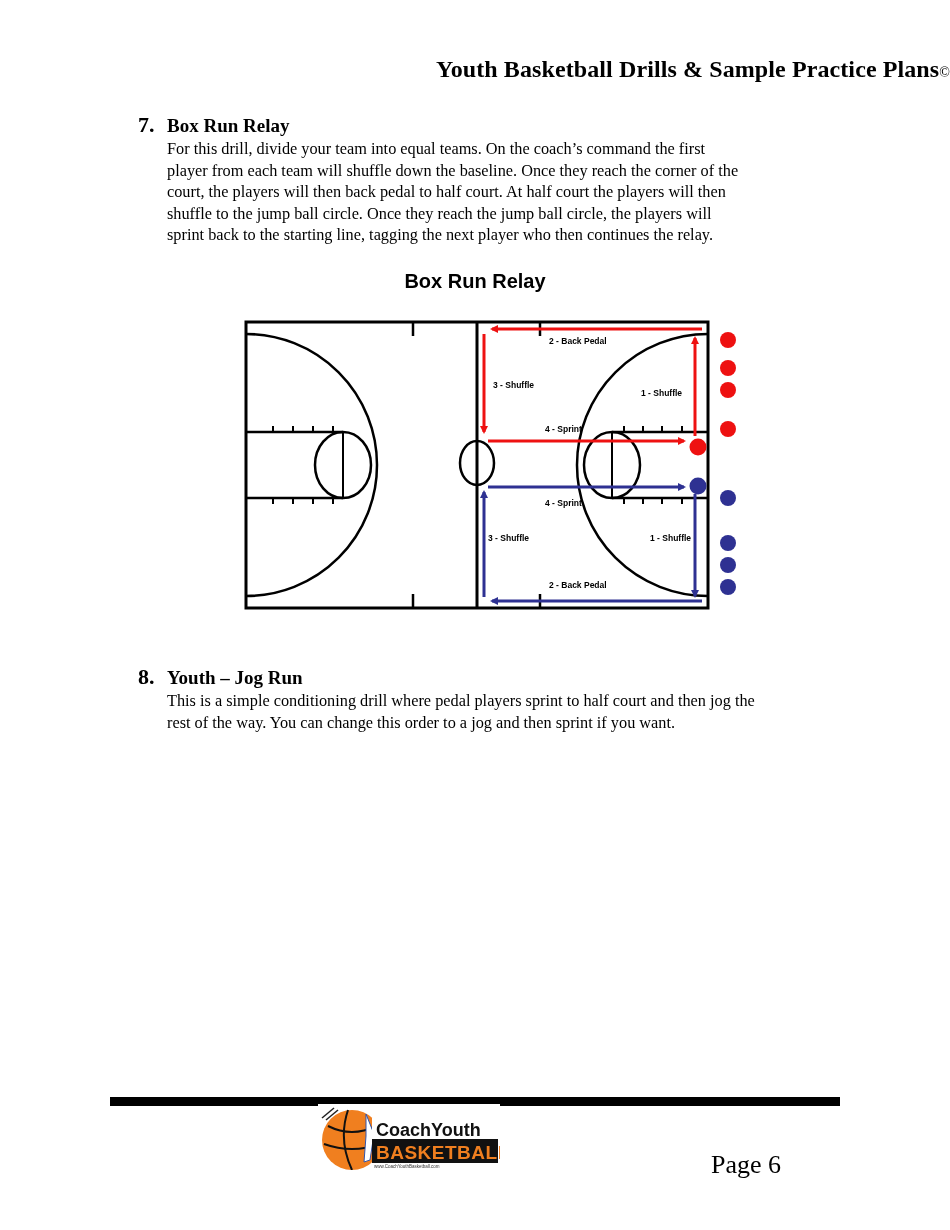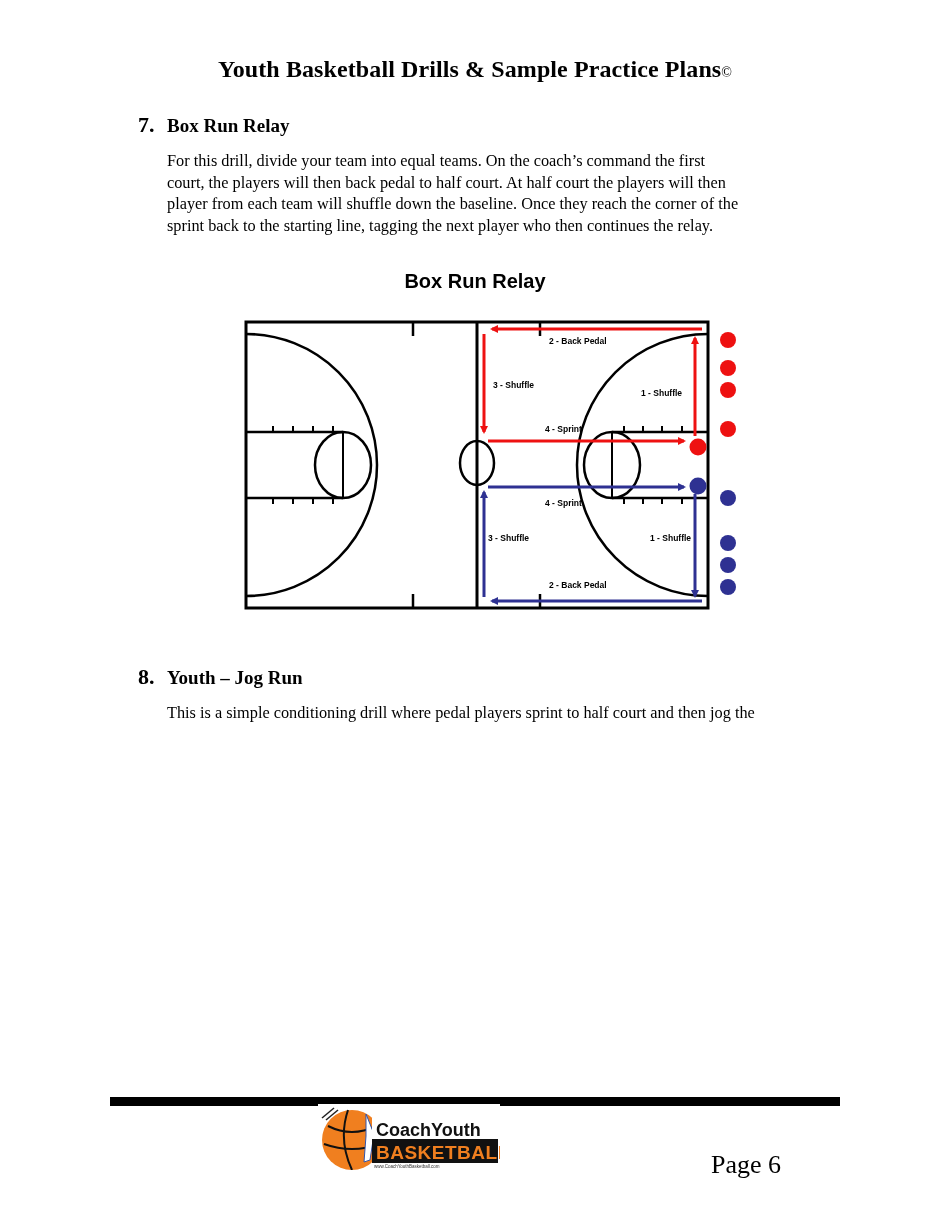--- a/index.html
+++ b/index.html
@@ -1,23 +1,23 @@
 <!DOCTYPE html>
 <html><head>
 <meta charset="utf-8">
 <style>
   html, body { margin: 0; padding: 0; background: #ffffff; }
   body { width: 950px; height: 1230px; position: relative; overflow: hidden; font-family: "Liberation Serif", "DejaVu Serif", serif; color: #000; }
-  .page-title { position: absolute; top: 56px; left: 0; width: 950px; text-align: center; font-size: 24px; font-weight: bold; letter-spacing: 0.1px; }
+  .page-title { position: absolute; top: 56px; left: 0; width: 950px; text-align: right; font-size: 24px; font-weight: bold; letter-spacing: 0.1px; }
   .page-title .copy { font-size: 14px; font-weight: normal; }
   .section { position: absolute; left: 138px; width: 720px; }
   .sec-head { display: flex; align-items: baseline; }
   .sec-num { font-weight: bold; font-size: 22px; width: 29px; }
   .sec-title { font-weight: bold; font-size: 19px; }
-  .sec-body { margin-left: 29px; font-size: 16.3px; line-height: 21.6px; margin-top: 12px; }
+  .sec-body { margin-left: 29px; font-size: 16.3px; line-height: 21.6px; margin-top: 0; }
   .sec-body p { margin: 0; white-space: nowrap; }
   .diagram-title { position: absolute; top: 270px; left: 0; width: 950px; text-align: center; font-family: "Liberation Sans", "DejaVu Sans", sans-serif; font-weight: bold; font-size: 20px; }
   .court { position: absolute; left: 240px; top: 314px; }
   .court text { font-family: "Liberation Sans", "DejaVu Sans", sans-serif; font-weight: bold; font-size: 8.5px; }
   .footer-bar { position: absolute; left: 110px; top: 1097px; width: 730px; height: 9px; background: #000; }
   .logo { position: absolute; left: 318px; top: 1104px; width: 182px; height: 66px; background: #fff; }
   .logo text { font-family: "Liberation Sans", "DejaVu Sans", sans-serif; }
   .page-num { position: absolute; left: 711px; top: 1150px; font-size: 26px; }
 </style>
 </head>
@@ -25,22 +25,23 @@
 
 <div class="page-title"><span>Youth Basketball Drills &amp; Sample Practice Plans</span><span class="copy">©</span></div>
 
 <div class="section" style="top:112px;">
   <div class="sec-head">
     <span class="sec-num">7.</span>
     <span class="sec-title">Box Run Relay</span>
   </div>
   <div class="sec-body">
     <p>For this drill, divide your team into equal teams.  On the coach’s command the first</p>
+    <p>player from each team will shuffle down the baseline. Once they reach the corner of the</p>
     <p>court, the players will then back pedal to half court.  At half court the players will then</p>
-    <p>player from each team will shuffle down the baseline. Once they reach the corner of the</p>
+    <p>shuffle to the jump ball circle.  Once they reach the jump ball circle, the players will</p>
     <p>sprint back to the starting line, tagging the next player who then continues the relay.</p>
   </div>
 </div>
 
 <div class="diagram-title">Box Run Relay</div>
 
 <svg class="court" width="510" height="300" viewBox="0 0 510 300">
   <defs>
     <marker id="arR" markerWidth="8" markerHeight="8" refX="6" refY="4" orient="auto" markerUnits="userSpaceOnUse">
         <path d="M0,0 L8,4 L0,8 z" fill="#ee1111"></path>
@@ -136,20 +137,21 @@
   </g>
 </svg>
 
 <div class="section" style="top:664px;">
   <div class="sec-head">
     <span class="sec-num">8.</span>
     <span class="sec-title">Youth – Jog Run</span>
   </div>
   <div class="sec-body">
     <p>This is a simple conditioning drill where pedal players sprint to half court and then jog the</p>
+    <p>rest of the way.  You can change this order to a jog and then sprint if you want.</p>
   </div>
 </div>
 
 <div class="footer-bar"></div>
 
 <svg class="logo" width="182" height="66" viewBox="0 0 182 66">
   <circle cx="34" cy="36" r="30" fill="#f07f1f"></circle>
   <g stroke="#111" stroke-width="2" fill="none">
     <path d="M10,22 Q34,34 58,22"></path>
     <path d="M6,40 Q34,50 62,40"></path>

